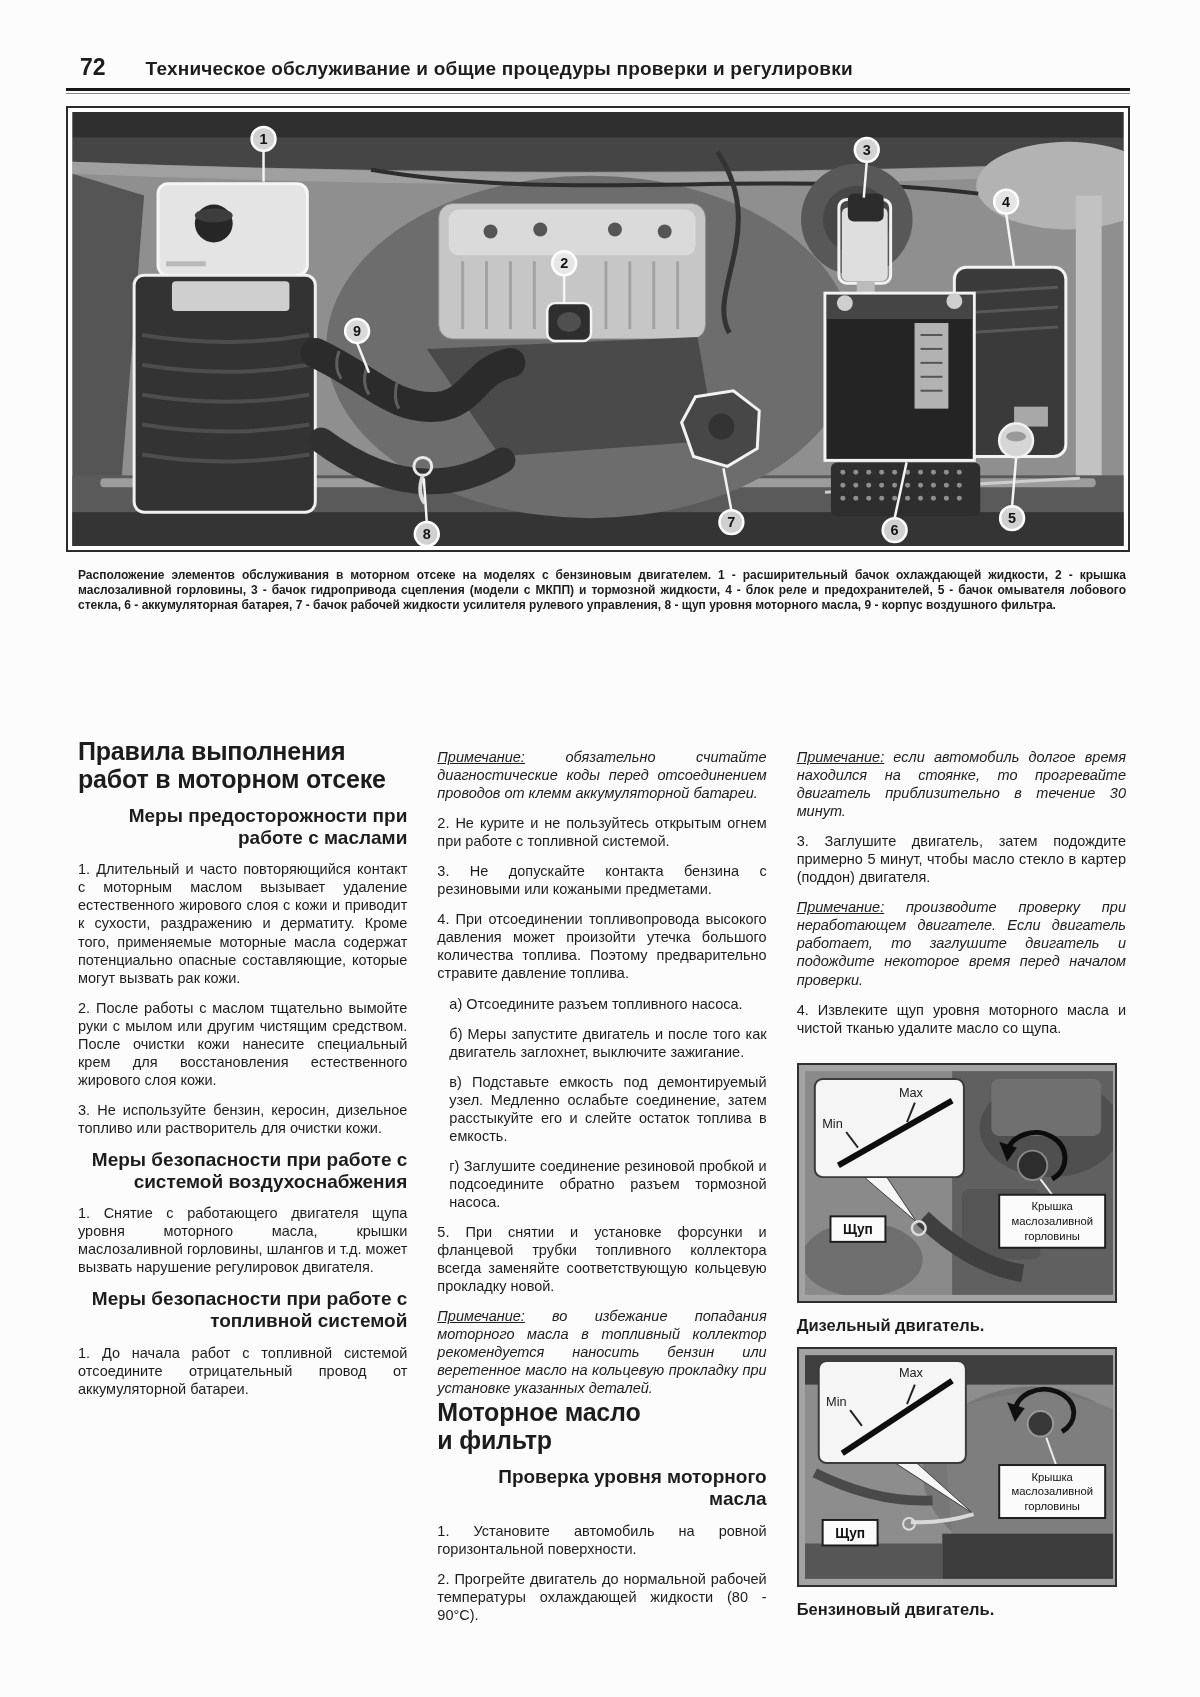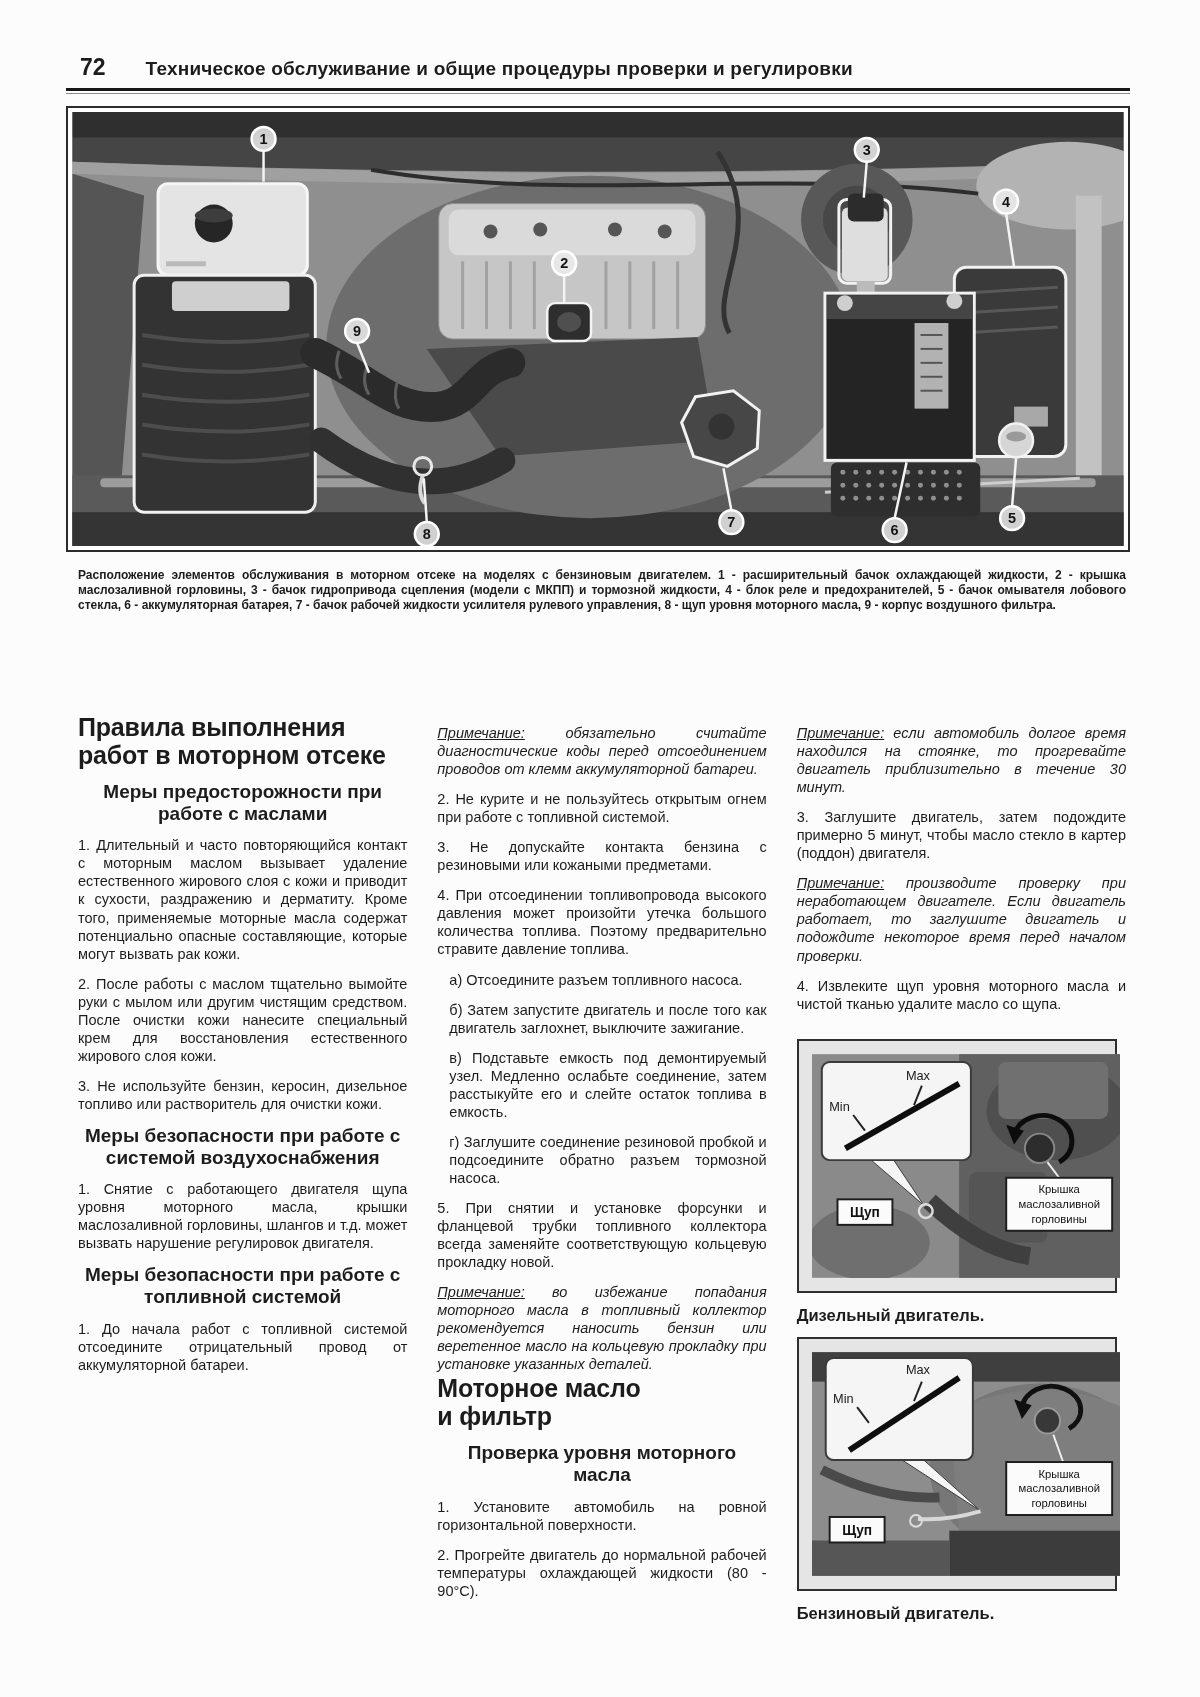--- a/index.html
+++ b/index.html
@@ -14,31 +14,31 @@
   .hdr .ttl { font-size:19px; font-weight:700; letter-spacing:0.2px; }
   .rule1 { position:absolute; left:66px; top:88px; width:1064px; height:3px; background:#171717; }
   .rule2 { position:absolute; left:66px; top:93px; width:1064px; height:1px; background:#8a8a8a; }
 
   .mainfig { position:absolute; left:66px; top:106px; width:1064px; border:2px solid #2b2b2b; background:#fff; padding:4px; }
   .mainfig svg { display:block; }
 
   .maincap { position:absolute; left:78px; top:568px; width:1048px;
     font-size:12px; font-weight:700; line-height:1.23; text-align:justify; }
 
-  .cols { position:absolute; left:78px; top:712px; width:1048px; display:flex; gap:30px; }
+  .cols { position:absolute; left:78px; top:736px; width:1048px; display:flex; gap:30px; }
   .col { width:332px; font-size:14.5px; line-height:1.245; text-align:justify; }
   .col p { margin:12px 0 2px 0; }
   .h-big { font-size:25px; font-weight:700; line-height:1.1; margin:2px 0 7px; text-align:left; letter-spacing:-0.2px; }
   .h-big span, .h-sub span { display:block; }
-  .h-sub { font-size:19px; font-weight:700; line-height:1.14; margin:12px 0 5px; text-align:center; }
+  .h-sub { font-size:19px; font-weight:700; line-height:1.14; margin:12px 0 5px; text-align:right; }
   .note { font-style:italic; margin:4px 0 4px; }
   .nlab { text-decoration:underline; }
   .ind { padding-left:12px; }
 
-  .sfig { width:320px; border:2px solid #2f2f2f; background:#e5e5e5; padding:13px; margin-top:12px; }
+  .sfig { width:320px; border:2px solid #2f2f2f; background:#a3a3a3; padding:6px; margin-top:12px; }
   .sfig svg { display:block; }
   .sfig-cap { font-size:16.5px; font-weight:700; margin:6px 0 2px; text-align:left; }
   .mt26 { margin-top:26px; }
 
   svg text { font-family:"Liberation Sans", sans-serif; }
 </style>
 </head>
 <body>
 
 <div class="hdr">
@@ -272,21 +272,21 @@
     <div class="h-sub">Меры безопасности при работе с топливной системой</div>
     <p>1. До начала работ с топливной системой отсоедините отрицательный провод от аккумуляторной батареи.</p>
   </div>
 
   <div class="col">
     <p class="note"><span class="nlab">Примечание:</span><span> обязательно считайте диагностические коды перед отсоединением проводов от клемм аккумуляторной батареи.</span></p>
     <p>2. Не курите и не пользуйтесь открытым огнем при работе с топливной системой.</p>
     <p>3. Не допускайте контакта бензина с резиновыми или кожаными предметами.</p>
     <p>4. При отсоединении топливопровода высокого давления может произойти утечка большого количества топлива. Поэтому предварительно стравите давление топлива.</p>
     <p class="ind">а) Отсоедините разъем топливного насоса.</p>
-    <p class="ind">б) Затем запустите двигатель и после того как двигатель заглохнет, выключите зажигание.</p>
+    <p class="ind">б) Меры запустите двигатель и после того как двигатель заглохнет, выключите зажигание.</p>
     <p class="ind">в) Подставьте емкость под демонтируемый узел. Медленно ослабьте соединение, затем расстыкуйте его и слейте остаток топлива в емкость.</p>
     <p class="ind">г) Заглушите соединение резиновой пробкой и подсоедините обратно разъем тормозной насоса.</p>
     <p>5. При снятии и установке форсунки и фланцевой трубки топливного коллектора всегда заменяйте соответствующую кольцевую прокладку новой.</p>
     <p class="note"><span class="nlab">Примечание:</span><span> во избежание попадания моторного масла в топливный коллектор рекомендуется наносить бензин или веретенное масло на кольцевую прокладку при установке указанных деталей.</span></p>
     <div class="h-big" style="">
       <span>Моторное масло</span>
       <span>и фильтр</span>
     </div>
     <div class="h-sub">Проверка уровня моторного масла</div>
     <p>1. Установите автомобиль на ровной горизонтальной поверхности.</p>

